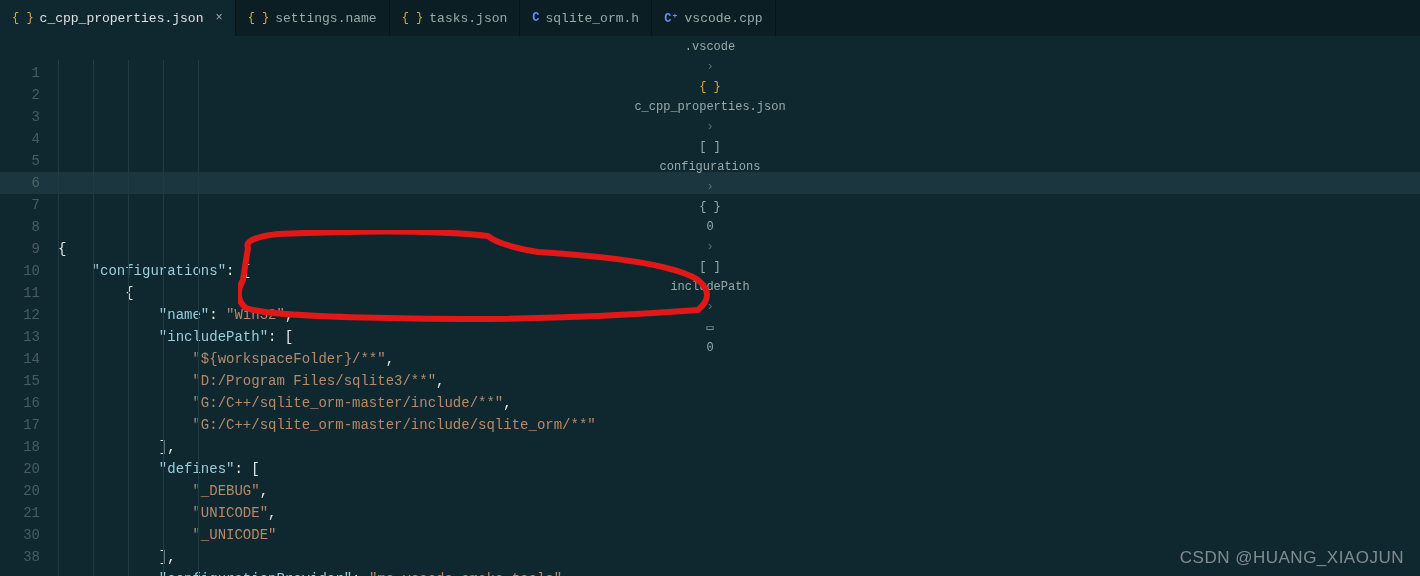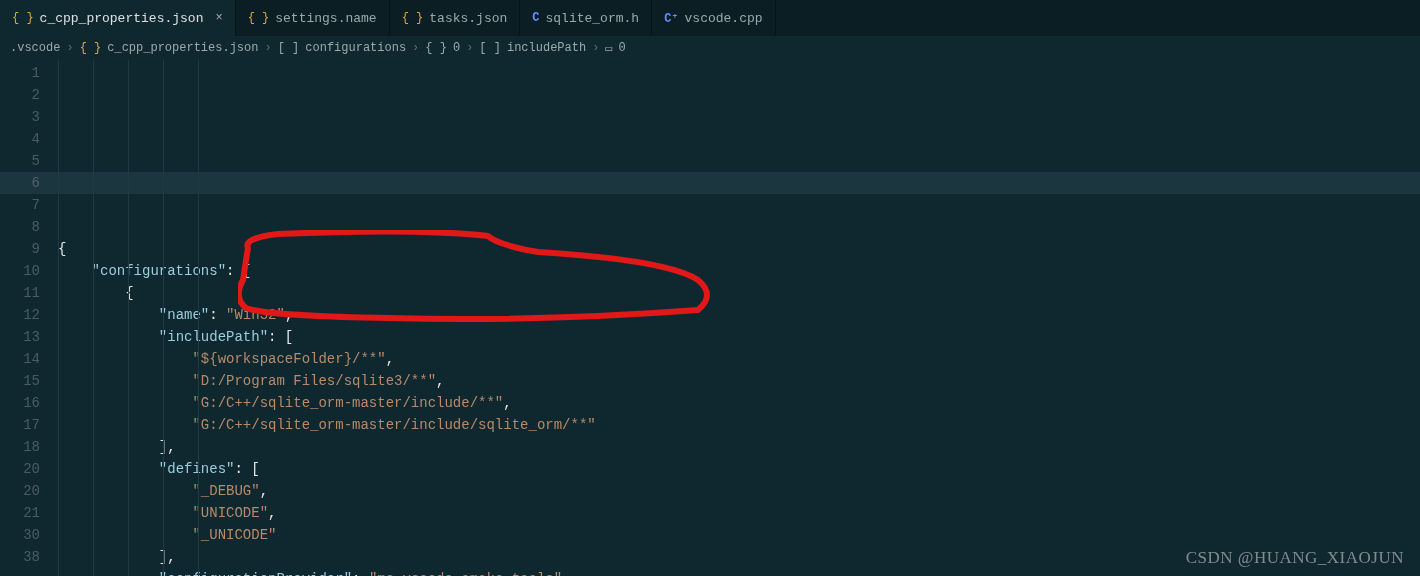--- a/index.html
+++ b/index.html
@@ -40,20 +40,21 @@
   .tab .close { margin-left: 6px; color: #aaa; font-size: 12px; }
   .breadcrumb {
     display: flex;
     align-items: center;
     gap: 6px;
     padding: 4px 10px;
     font-size: 12px;
     color: #9aa;
     background: #0f2830;
     height: 24px;
+    flex-direction: column;
   }
   .breadcrumb .sep { color: #667; }
   .editor {
     display: flex;
     background: #0f2830;
     height: calc(100% - 60px);
   }
   .gutter {
     width: 58px;
     text-align: right;
@@ -97,21 +98,21 @@
     pointer-events: none;
     left: 180px;
     top: 170px;
   }
   .watermark {
     position: absolute;
     right: 16px;
     bottom: 8px;
     font-size: 17px;
     color: rgba(220,220,220,0.55);
-    font-family: Liberation Serif, serif;
+    font-family: Liberation Sans, sans-serif;
     letter-spacing: 0.5px;
   }
 </style>
 </head>
 <body>
 
 <div class="tabbar">
   <div class="tab active">
     <span class="icon icon-json">{ }</span>
     <span>c_cpp_properties.json</span>

